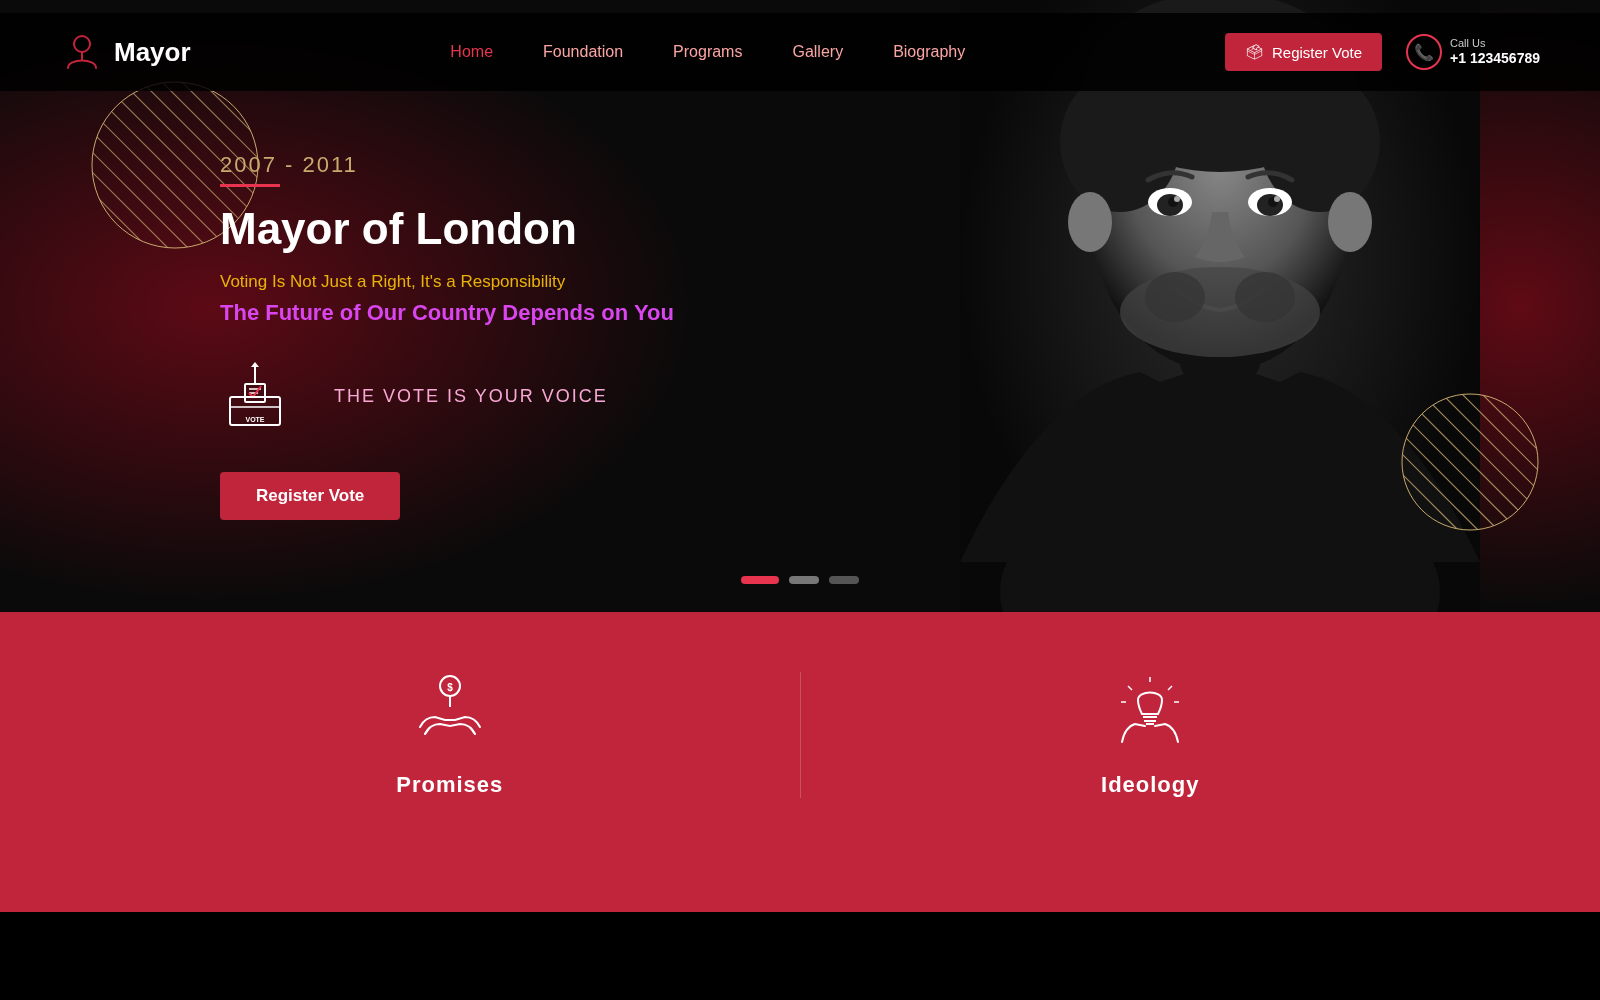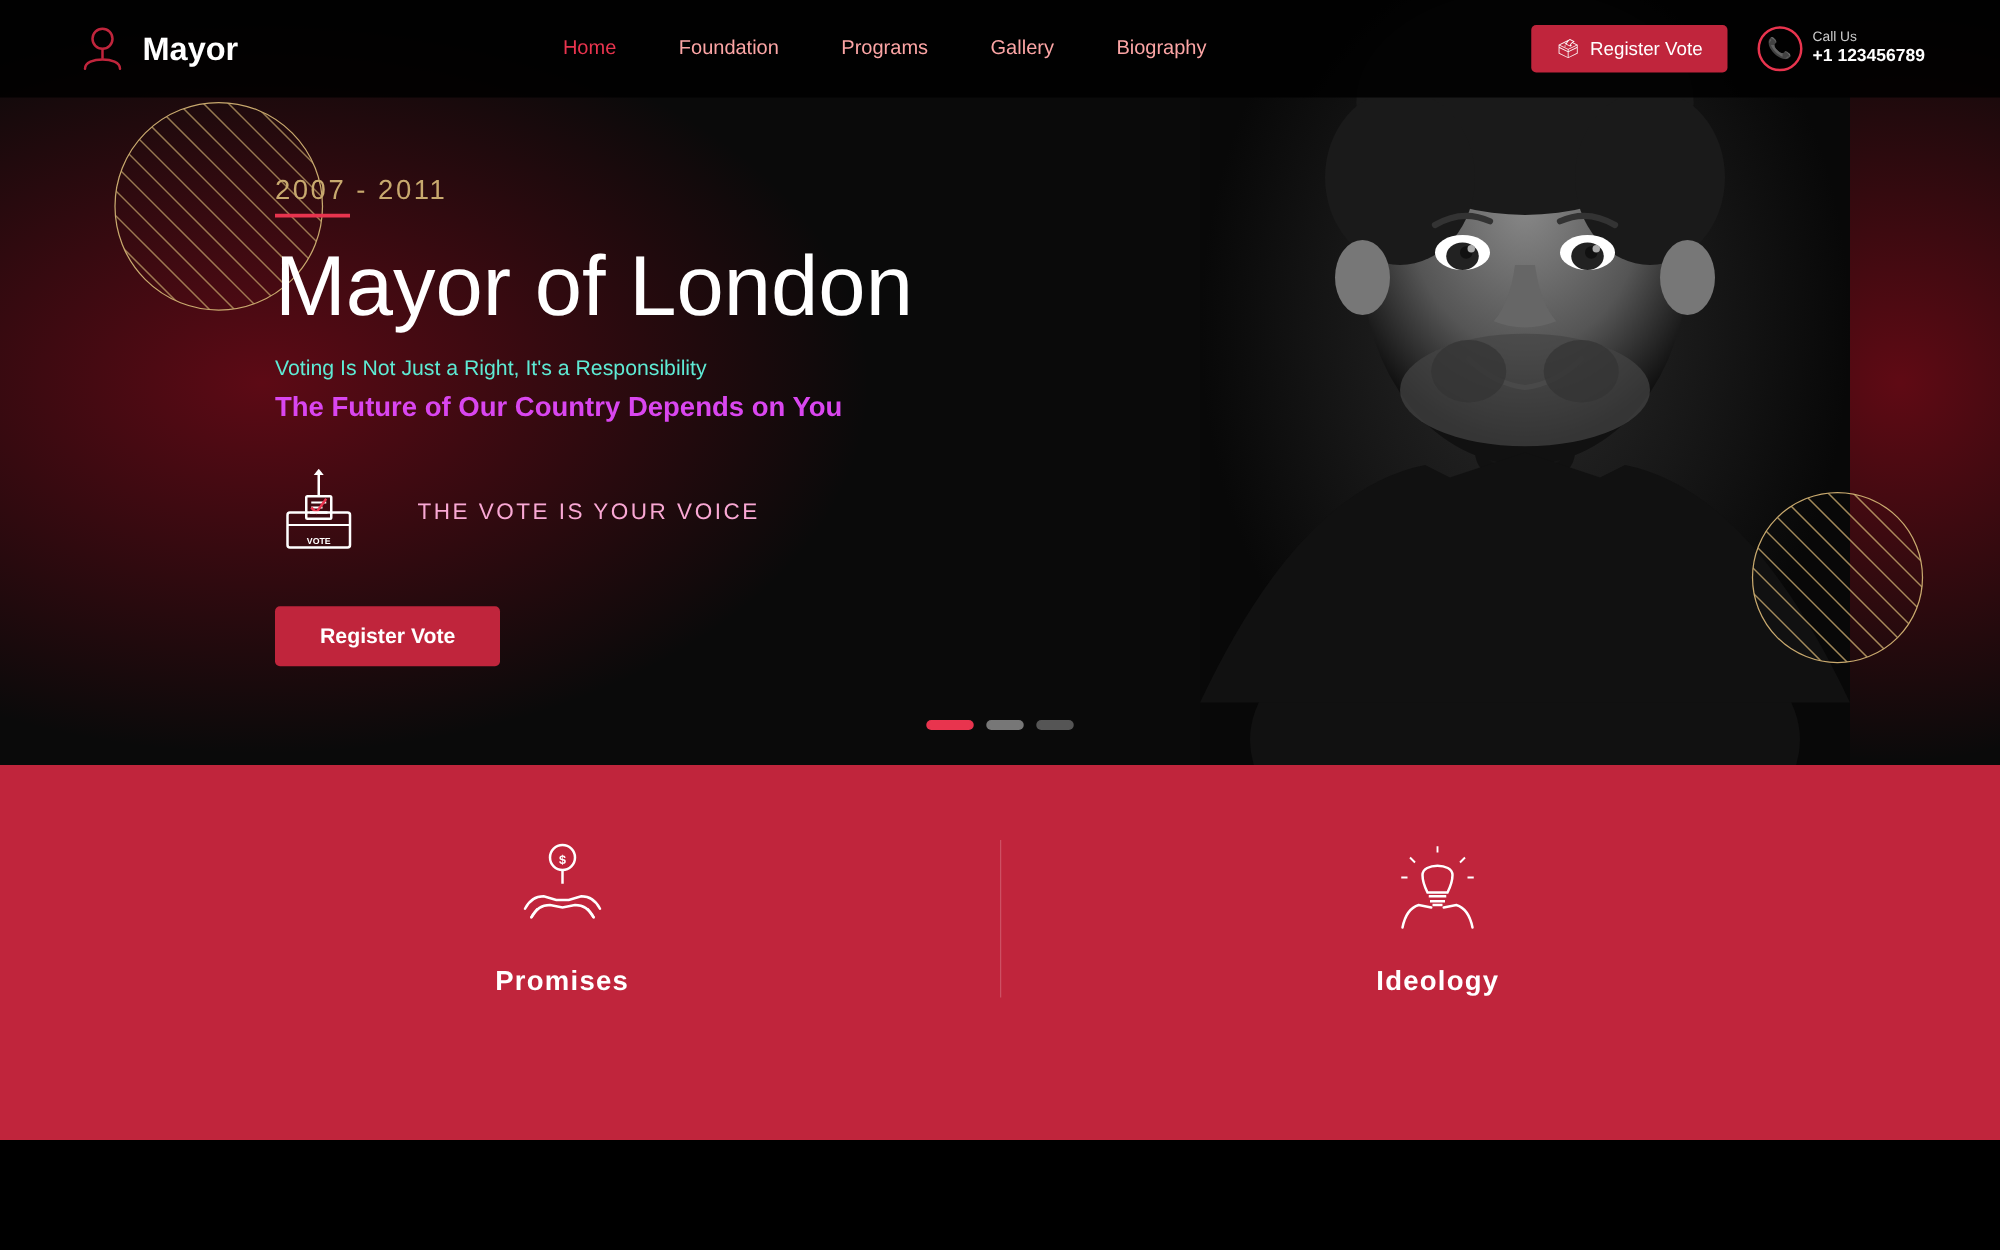--- a/index.html
+++ b/index.html
@@ -1,21 +1,21 @@
 <!DOCTYPE html>
 <html><head>
   <meta charset="utf-8">
   <style>
     * { margin: 0; padding: 0; box-sizing: border-box; }
     body { font-family: 'Arial', sans-serif; background: #000; color: #fff; overflow-x: hidden; width: 1600px; }
 
     
     .navbar {
       position: absolute;
-      top: 0; left: 0; right: 0;
+      top: 13px; left: 0; right: 0;
       z-index: 100;
       display: flex;
       align-items: center;
       justify-content: space-between;
       padding: 0 60px;
       height: 78px;
       background: rgba(0,0,0,0.85);
     }
     .navbar-logo {
       display: flex;
@@ -131,30 +131,30 @@
     }
 
     .hero-divider {
       width: 60px;
       height: 3px;
       background: #e8344e;
       margin-bottom: 18px;
     }
 
     .hero-title {
-      font-size: 68px;
-      font-weight: 400;
+      font-size: 44px;
+      font-weight: 700;
       color: #fff;
       line-height: 1.1;
       margin-bottom: 18px;
     }
 
     .hero-subtitle {
       font-size: 17px;
-      color: #5eead4;
+      color: #eab308;
       margin-bottom: 8px;
     }
 
     .hero-tagline {
       font-size: 22px;
       color: #d946ef;
       font-weight: 600;
       margin-bottom: 36px;
     }
 

